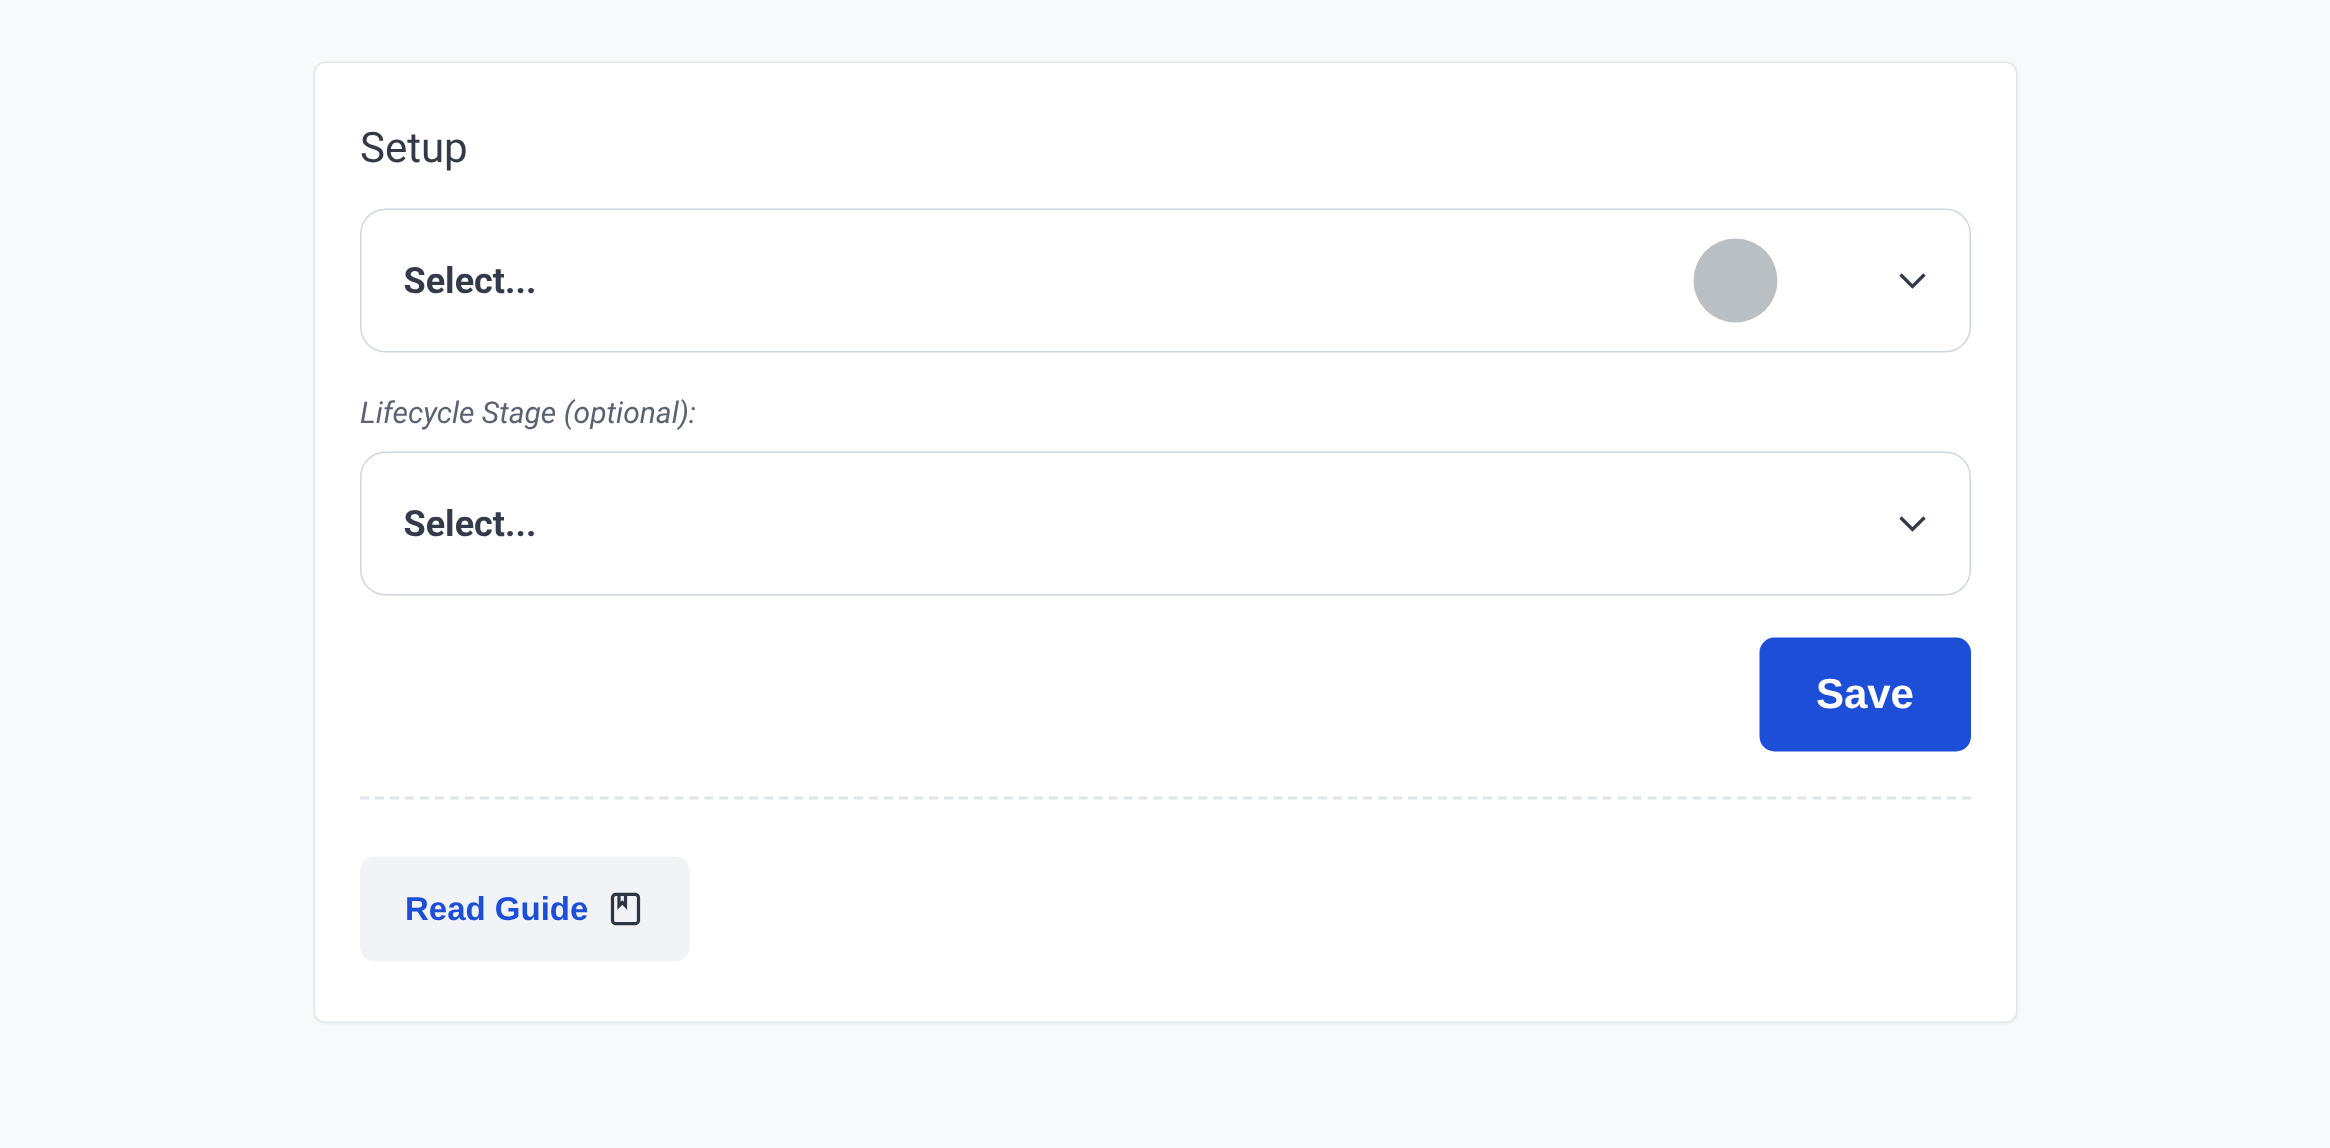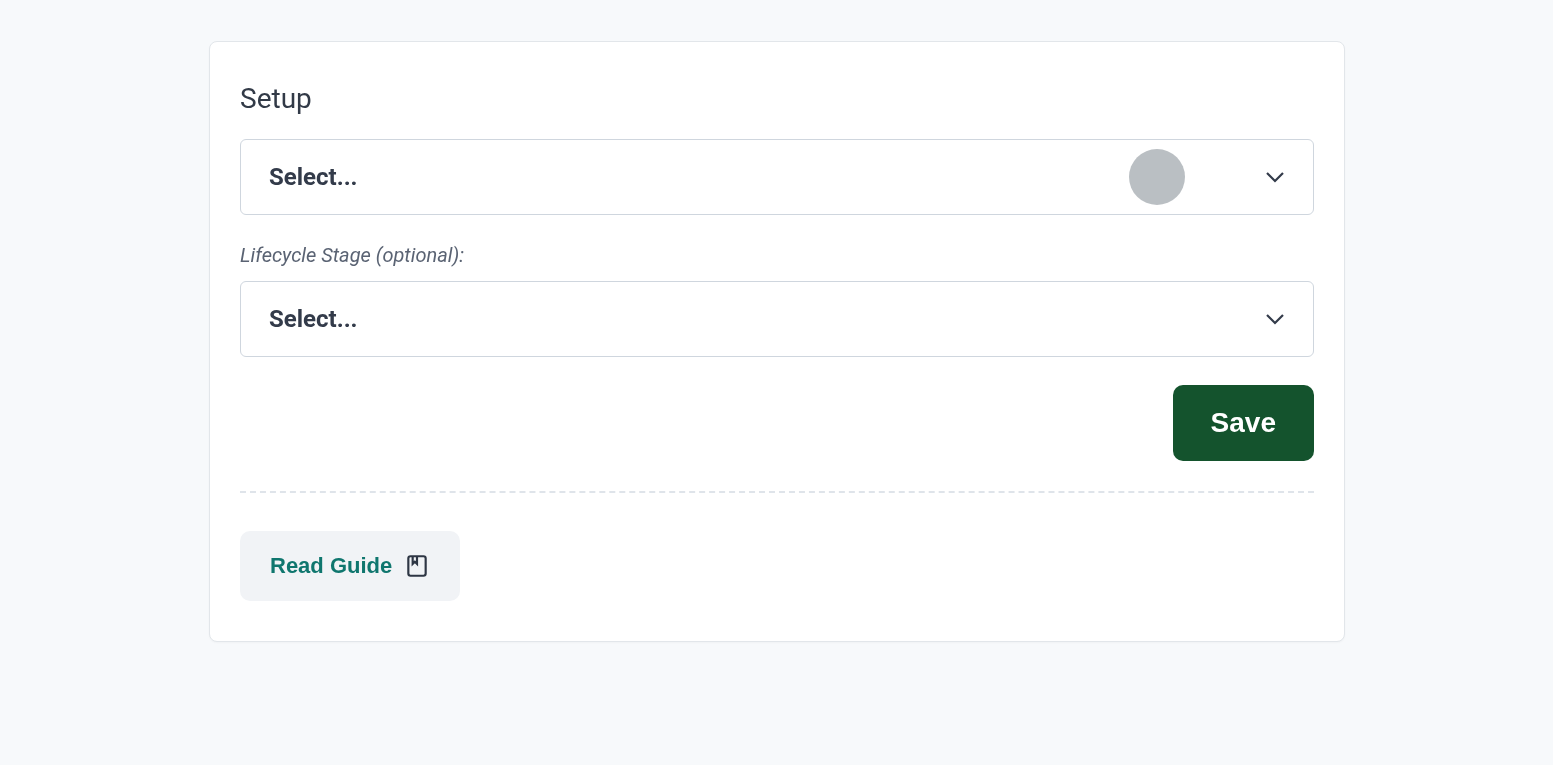--- a/index.html
+++ b/index.html
@@ -34,23 +34,23 @@
     .field-label {
       font-size: 20px;
       font-style: italic;
       color: #5a6373;
       margin-bottom: 14px;
       display: block;
     }
     .select-wrap {
       position: relative;
       width: 100%;
-      height: 76px;
+      height: 96px;
       border: 1px solid #cfd6de;
-      border-radius: 6px;
+      border-radius: 17px;
       display: flex;
       align-items: center;
       padding: 0 28px;
       cursor: pointer;
       margin-bottom: 28px;
     }
     .select-content {
       font-size: 24px;
       font-weight: 700;
       color: #333b4a;
@@ -80,21 +80,21 @@
       transform: translateY(-50%);
       pointer-events: none;
     }
     .save-row {
       display: flex;
       justify-content: flex-end;
       margin-top: 8px;
       margin-bottom: 30px;
     }
     .save-btn {
-      background: #14532d;
+      background: #1d4ed8;
       color: #ffffff;
       font-size: 28px;
       font-weight: 700;
       border: none;
       border-radius: 10px;
       padding: 22px 38px;
       cursor: pointer;
     }
     .divider {
       border: none;
@@ -123,21 +123,21 @@
     }
     .doc-desc b {
       font-weight: 700;
       font-style: italic;
     }
     .read-guide-btn {
       display: inline-flex;
       align-items: center;
       gap: 12px;
       background: #f1f3f6;
-      color: #0f766e;
+      color: #1d4ed8;
       font-size: 22px;
       font-weight: 700;
       border: none;
       border-radius: 10px;
       padding: 22px 30px;
       cursor: pointer;
     }
     .book-icon {
       width: 26px;
       height: 26px;

